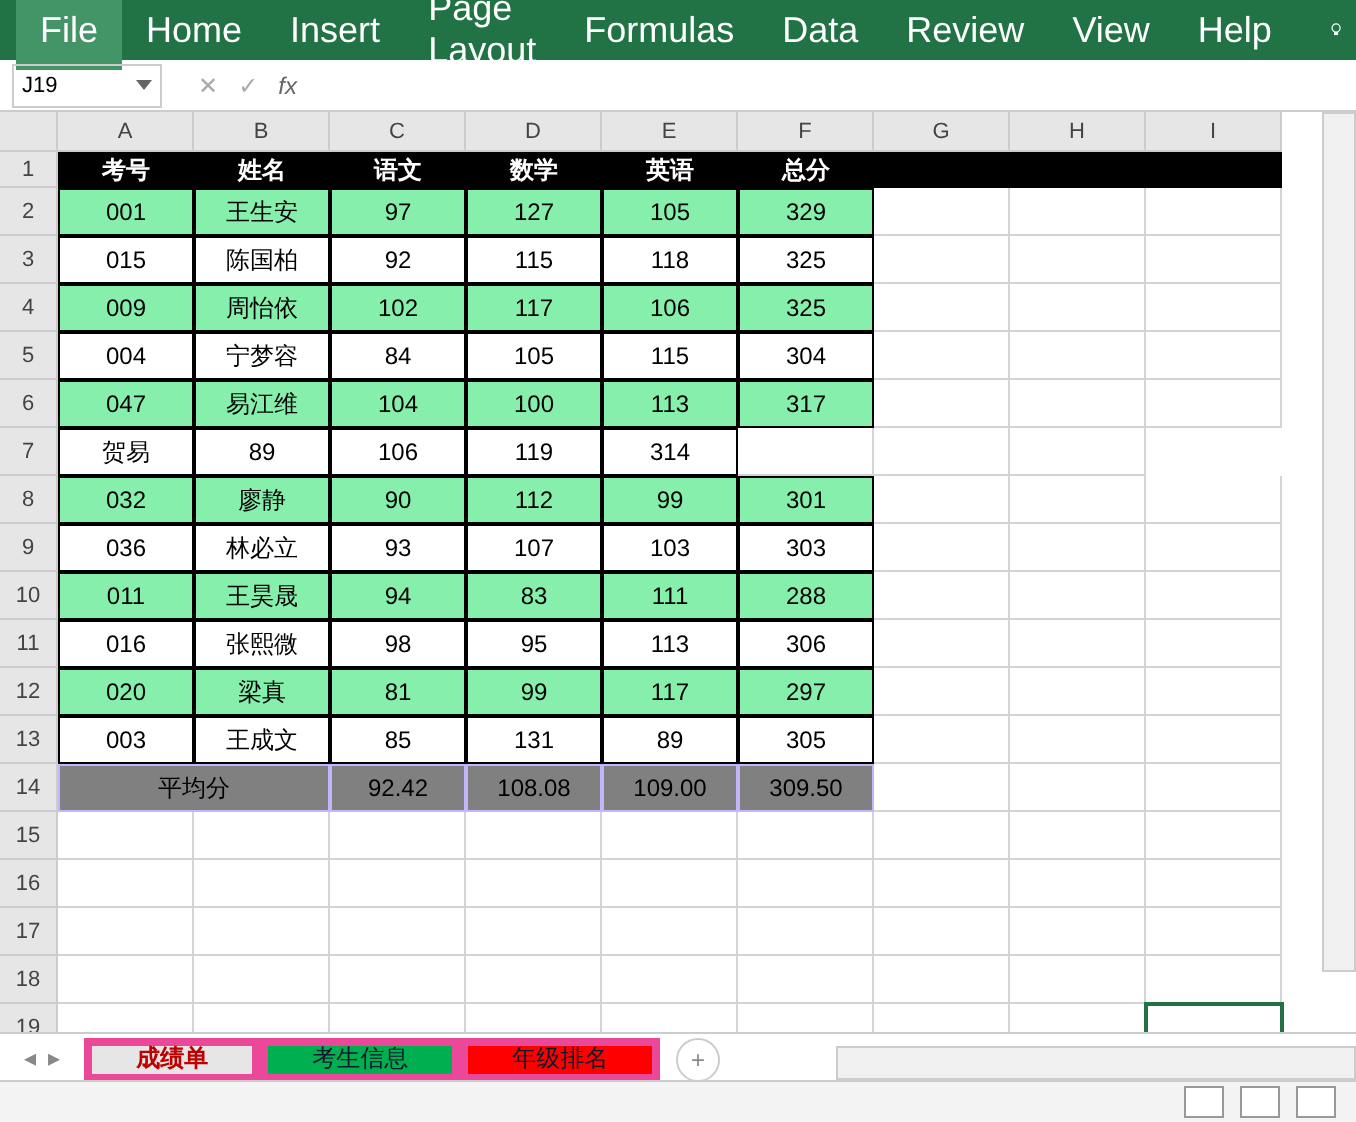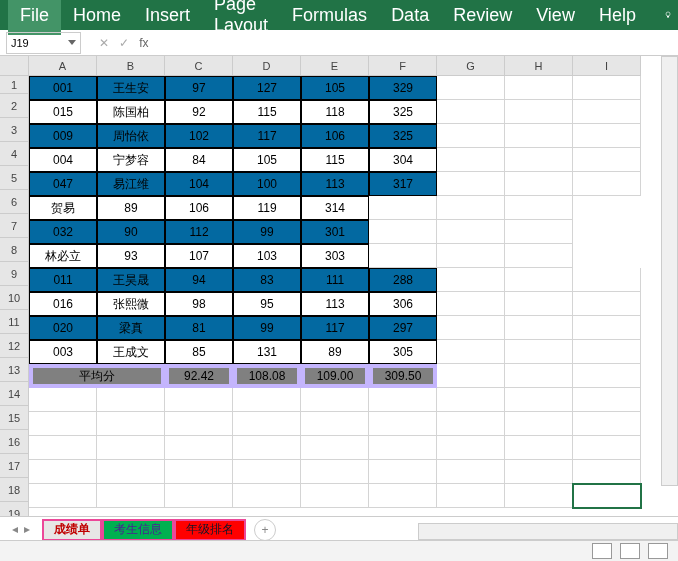--- a/index.html
+++ b/index.html
@@ -6,44 +6,44 @@
 body{background:#fff;width:678px;height:561px;overflow:hidden;position:relative;font-size:12px}
 .ribbon{background:#217346;height:30px;display:flex;align-items:center;padding:0 8px;color:#fff}
 .ribbon-item{padding:0 12px;font-size:18px;cursor:pointer;height:40px;display:flex;align-items:center}
 .ribbon-item.active{background:#439467}
 .tellme{display:flex;gap:6px;margin-left:4px}
 .bulb{width:14px;height:14px}
 .formula-bar{height:26px;border-bottom:1px solid #ccc;display:flex;align-items:center;background:#fff}
 .name-box{width:75px;height:22px;border:1px solid #ccc;margin-left:6px;padding:0 4px;display:flex;align-items:center;justify-content:space-between;font-size:11px}
 .name-box-dd{width:0;height:0;border-left:4px solid transparent;border-right:4px solid transparent;border-top:5px solid #666}
 .fx-group{display:flex;align-items:center;margin-left:18px;gap:10px;color:#aaa}
-.fx{color:#666;font-size:12px}
+.fx{font-style:italic;color:#666;font-size:12px}
 .sheet{position:relative;height:460px;overflow:hidden}
 .corner{position:absolute;left:0;top:0;width:29px;height:20px;background:#e6e6e6;border-right:1px solid #ccc;border-bottom:1px solid #ccc}
 .col-headers{position:absolute;left:29px;top:0;height:20px;display:flex}
 .ch{width:68px;height:20px;background:#e6e6e6;border-right:1px solid #ccc;border-bottom:1px solid #ccc;text-align:center;font-size:11px;color:#444;line-height:20px}
 .row-headers{position:absolute;left:0;top:20px}
 .rh{width:29px;height:24px;background:#e6e6e6;border-right:1px solid #ccc;border-bottom:1px solid #ccc;text-align:center;font-size:11px;color:#444;line-height:24px}
 .rh.r1{height:18px;line-height:18px}
 .grid{position:absolute;left:29px;top:20px}
 .grow{display:flex}
 .gc{width:68px;height:24px;border-right:1px solid #d4d4d4;border-bottom:1px solid #d4d4d4;font-size:12px;display:flex;align-items:center;justify-content:center}
 .r1 .gc{height:18px}
 .hdr .gc{background:#000;color:#fff;font-weight:bold;border:1px solid #000}
-.striped .gc.data{background:#0369a1}
+.striped .gc.data{background:#86efac}
 .gc.data{border:1px solid #000}
-.avgrow .gc.data{background:#808080;color:#000;border:4px solid #c4b5fd}
+.avgrow .gc.data{background:#808080;color:#000;border:1px solid #c4b5fd}
 .avglabel{width:136px!important}
 .selected{outline:2px solid #217346;outline-offset:-1px}
 .tabs{position:absolute;left:0;bottom:21px;height:24px;width:100%;background:#fff;border-top:1px solid #ccc;display:flex;align-items:center}
 .tab-nav{display:flex;gap:6px;padding:0 12px;color:#888}
 .tab-nav span{cursor:pointer}
-.tab{height:22px;padding:0 10px;display:flex;align-items:center;font-size:12px;border:2px solid #ec4899;margin-top:2px;cursor:pointer}
+.tab{height:22px;padding:0 22px;display:flex;align-items:center;font-size:12px;border:4px solid #ec4899;margin-top:2px;cursor:pointer}
 .tab.t1{background:#e7e6e6;color:#c00000;font-weight:bold}
-.tab.t2{background:#00b050;color:#4c1d95}
+.tab.t2{background:#00b050;color:#0f172a}
 .tab.t3{background:#ff0000;color:#0f172a}
 .addtab{width:22px;height:22px;display:flex;align-items:center;justify-content:center;color:#888;margin-left:8px;border:1px solid #ccc;border-radius:50%;margin-top:2px;cursor:pointer}
 .status{position:absolute;left:0;bottom:0;height:21px;width:100%;background:#f3f3f3;border-top:1px solid #ccc;display:flex;align-items:center;justify-content:flex-end;padding-right:10px;gap:8px}
 .view-btn{width:20px;height:16px;border:1px solid #999;background:#fff}
 .scroll-h{position:absolute;right:0;bottom:21px;height:17px;width:260px;background:#f0f0f0;border:1px solid #ccc}
 .scroll-v{position:absolute;right:0;top:56px;width:17px;height:430px;background:#f0f0f0;border:1px solid #ccc}
 </style>
 </head>
 <body>
 
@@ -106,20 +106,31 @@
       <div class="rh">12</div>
       <div class="rh">13</div>
       <div class="rh">14</div>
       <div class="rh">15</div>
       <div class="rh">16</div>
       <div class="rh">17</div>
       <div class="rh">18</div>
       <div class="rh">19</div>
     </div>
   <div class="grid">
+      <div class="grow r1 hdr">
+        <div class="gc data">考号</div>
+        <div class="gc data">姓名</div>
+        <div class="gc data">语文</div>
+        <div class="gc data">数学</div>
+        <div class="gc data">英语</div>
+        <div class="gc data">总分</div>
+        <div class="gc "></div>
+        <div class="gc "></div>
+        <div class="gc "></div>
+      </div>
       <div class="grow striped">
         <div class="gc data">001</div>
         <div class="gc data">王生安</div>
         <div class="gc data">97</div>
         <div class="gc data">127</div>
         <div class="gc data">105</div>
         <div class="gc data">329</div>
         <div class="gc "></div>
         <div class="gc "></div>
         <div class="gc "></div>
@@ -173,29 +184,31 @@
         <div class="gc data">89</div>
         <div class="gc data">106</div>
         <div class="gc data">119</div>
         <div class="gc data">314</div>
         <div class="gc "></div>
         <div class="gc "></div>
         <div class="gc "></div>
       </div>
       <div class="grow striped">
         <div class="gc data">032</div>
+        <div class="gc data">廖静</div>
         <div class="gc data">90</div>
         <div class="gc data">112</div>
         <div class="gc data">99</div>
         <div class="gc data">301</div>
         <div class="gc "></div>
         <div class="gc "></div>
         <div class="gc "></div>
       </div>
       <div class="grow ">
+        <div class="gc data">036</div>
         <div class="gc data">林必立</div>
         <div class="gc data">93</div>
         <div class="gc data">107</div>
         <div class="gc data">103</div>
         <div class="gc data">303</div>
         <div class="gc "></div>
         <div class="gc "></div>
         <div class="gc "></div>
       </div>
       <div class="grow striped">

